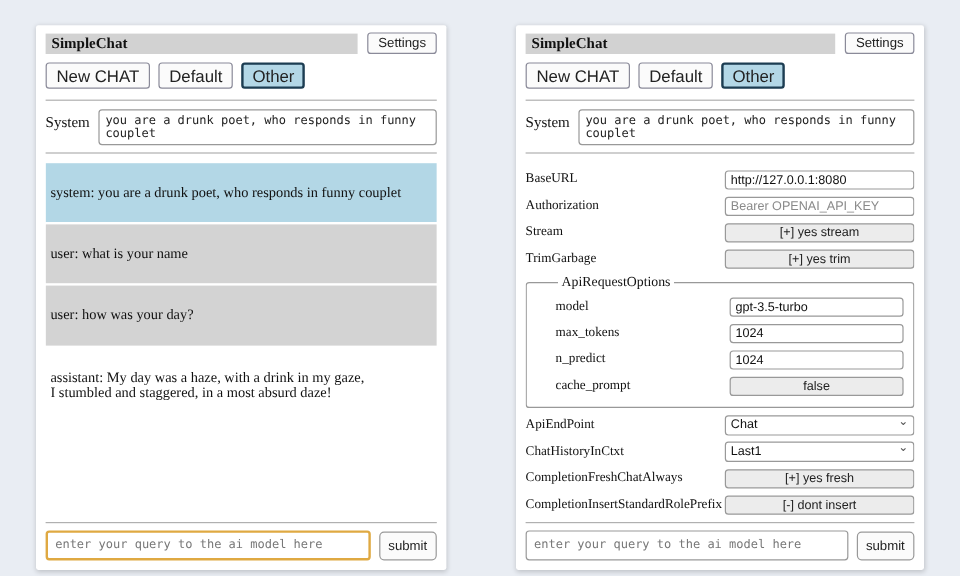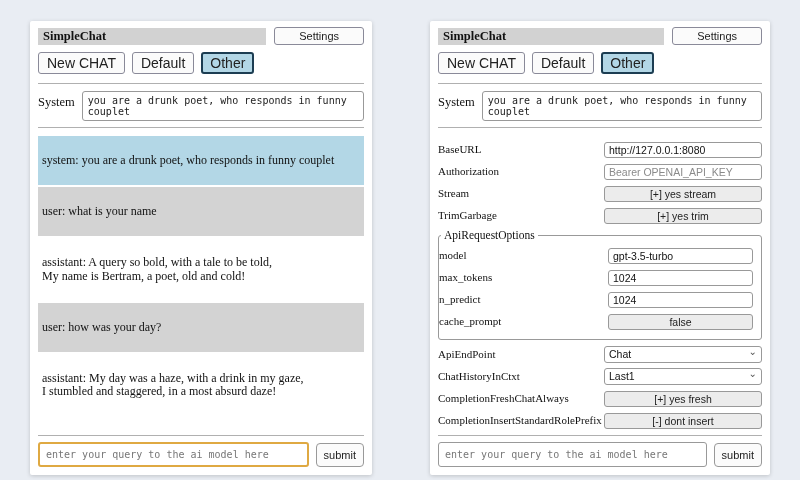--- a/index.html
+++ b/index.html
@@ -23,21 +23,21 @@
   
   .titlebar-row { display:flex; align-items:center; gap:8px; }
   .titlebar {
     flex:1; background:#d2d2d2; height:17px; line-height:17px;
     padding-left:5px;
     font-family:"Liberation Serif", serif; font-weight:bold; font-size:12.5px; color:#111;
   }
   .settings-btn {
     font-family:"Liberation Sans", sans-serif; font-size:11px; color:#222;
     background:#fbfbfb; border:1px solid #8a8a99; border-radius:3px;
-    padding:2px 24px; cursor:pointer;
+    padding:2px 8px; cursor:pointer;
   }
   .toolbar { display:flex; gap:7px; margin:7px 0 5px 0; }
   .tb-btn {
     font-size:14px; color:#222; background:#fbfbfb;
     border:1px solid #8a8a99; border-radius:3px; padding:2px 8px; cursor:pointer;
   }
   .tb-btn.active {
     background:#b3d7e6; border:2px solid #1c3d52; padding:1px 7px; border-radius:3px;
   }
   .hr { height:0; border-top:1px solid #b0b0b0; margin:4px 0; }
@@ -71,21 +71,21 @@
     width:100%; height:16px; background:#ececec; border:1px solid #999; border-radius:3px;
     font-size:10.5px; color:#222; text-align:center; padding:0; cursor:pointer;
   }
   .set-select {
     width:158px; height:17px; background:#fff; border:1px solid #999; border-radius:3px;
     display:flex; justify-content:space-between; align-items:center;
     font-size:10.5px; color:#111; padding:0 4px; cursor:pointer;
   }
   .chevron { font-size:10px; color:#555; line-height:1; transform:translateY(-2px); }
   fieldset.aro {
-    border:1px solid #999; border-radius:3px; margin:4px 0 6px 0; padding:0 8px 4px 0;
+    border:1px solid #999; border-radius:3px; margin:4px 0 6px 0; padding:0 8px 4px 24px;
   }
   fieldset.aro legend { font-family:"Liberation Serif", serif; font-size:11.5px; color:#111; padding:0 3px; margin-left:2px; }
   fieldset.aro .set-control, fieldset.aro .set-btn { width:145px; }
 
   
   .query-bar { border-top:1px solid #b0b0b0; padding-top:6px; display:flex; gap:7px; align-items:center; }
   .query-input {
     flex:1; height:25px; border-radius:3px;
     font-family:"DejaVu Sans Mono", monospace; font-size:10px; color:#222;
     padding:2px 6px; outline:none;
@@ -119,22 +119,20 @@
   <div class="system-row">
     <span class="system-label">System</span>
     <textarea class="system-textarea" spellcheck="false" style="">you are a drunk poet, who responds in funny couplet</textarea>
   </div>
 
   <div class="hr"></div>
 
   <div class="chat-area">
     <div class="msg system">system: you are a drunk poet, who responds in funny couplet</div>
     <div class="msg user">user: what is your name</div>
-    <div class="msg assistant">assistant: A query so bold, with a tale to be told,
-My name is Bertram, a poet, old and cold!</div>
     <div class="msg user">user: how was your day?</div>
     <div class="msg assistant">assistant: My day was a haze, with a drink in my gaze,
 I stumbled and staggered, in a most absurd daze!</div>
   </div>
 
   <div class="query-bar">
     <input class="query-input" type="text" spellcheck="false" placeholder="enter your query to the ai model here" style="">
     <button class="submit-btn">submit</button>
   </div>
 </div>

